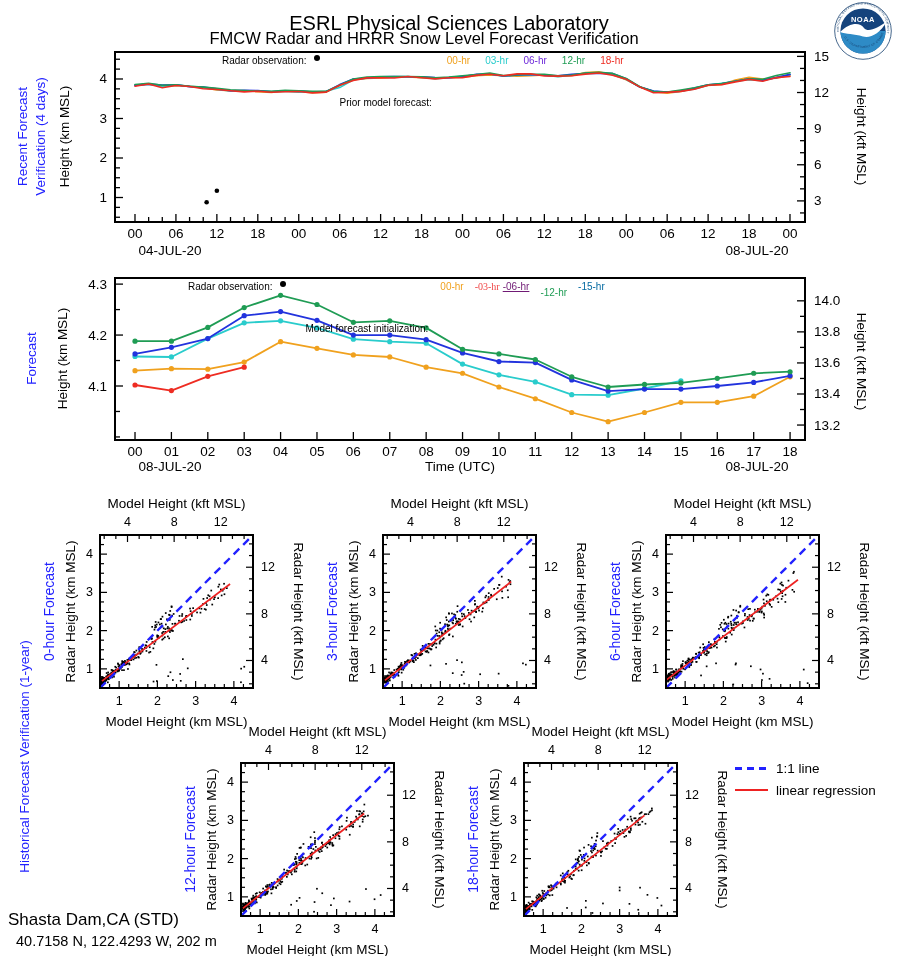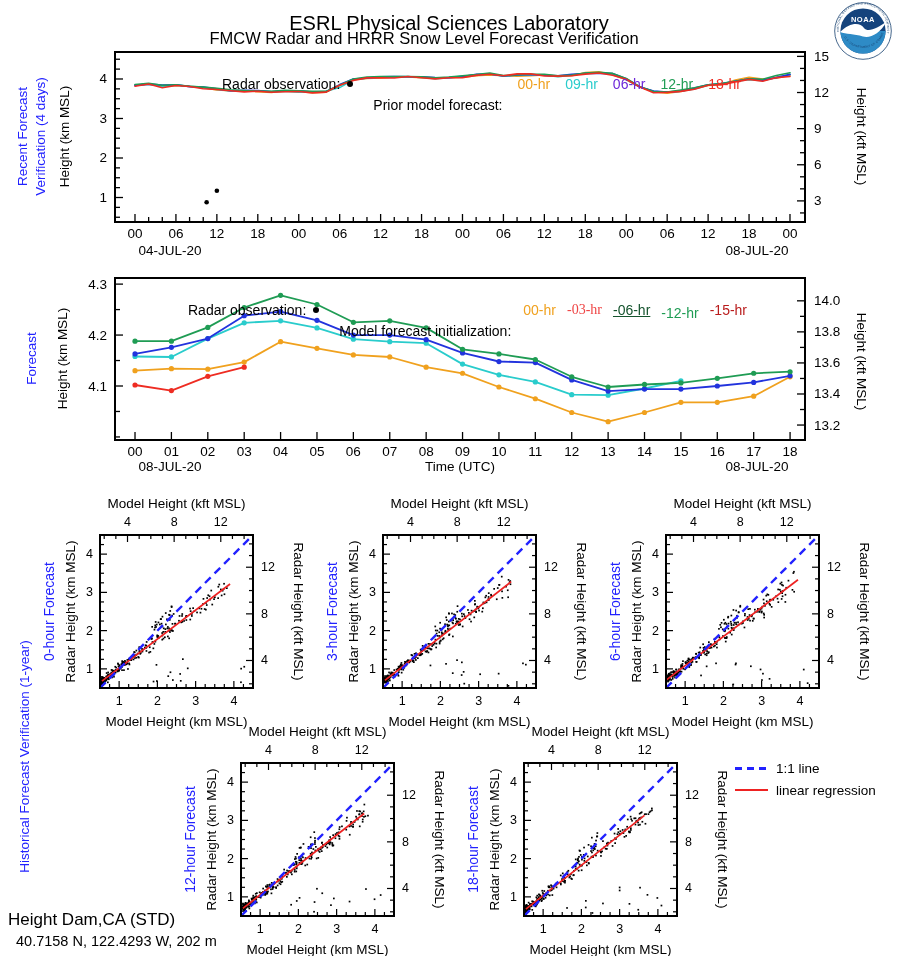--- a/index.html
+++ b/index.html
@@ -7,21 +7,21 @@
         font-family:"Liberation Sans",sans-serif;color:#000;}
   #chart-svg{position:absolute;left:0;top:0;z-index:1;}
   #chart-svg text{font-family:"Liberation Sans",sans-serif;}
   .hlabel{position:absolute;z-index:2;white-space:nowrap;}
   .center{text-align:center;}
   .vlabel{position:absolute;z-index:2;text-align:center;transform:rotate(-90deg);white-space:nowrap;}
   .vlabel-cw{position:absolute;z-index:2;text-align:center;transform:rotate(90deg);white-space:nowrap;}
   .blue-label{color:#2222FF;}
   .title{font-size:20px;}
   .subtitle{font-size:16.5px;}
-  .plegend{position:absolute;z-index:2;display:flex;align-items:center;font-size:14px;white-space:nowrap;}
+  .plegend{position:absolute;z-index:2;display:flex;align-items:flex-start;font-size:10px;white-space:nowrap;}
   .obsdot{width:6px;height:6px;border-radius:50%;background:#000;margin-left:7px;}
   .mlabel{margin-left:20px;margin-top:42px;}
   .li{margin-left:15px;}
   .xdate{position:absolute;z-index:2;font-size:13.5px;width:110px;text-align:center;}
   .legendbox{position:absolute;z-index:2;font-size:13.5px;}
   .legrow{display:flex;align-items:center;height:22px;}
   .dashline{width:33px;height:3px;margin-right:8px;
             background:repeating-linear-gradient(90deg,#2222FF 0 7px,rgba(0,0,0,0) 7px 12px);}
   .solidline{width:33px;height:2.6px;margin-right:8px;background:#EE2222;}
   .station1{font-size:17px;}
@@ -2247,57 +2247,57 @@
   <div class="vlabel blue-label" style="left:-108px;top:129px;width:260px;font-size:13.5px;">Recent Forecast</div>
   <div class="vlabel blue-label" style="left:-90px;top:129px;width:260px;font-size:13.5px;">Verification (4 days)</div>
   <div class="vlabel" style="left:-66px;top:129px;width:260px;font-size:13.5px;">Height (km MSL)</div>
   <div class="vlabel-cw" style="left:731px;top:129px;width:260px;font-size:13.5px;">Height (kft MSL)</div>
 
   <div class="plegend" style="left:222px;top:55px;">
     <span>Radar observation:</span>
     <span class="obsdot"></span>
     <span class="mlabel">Prior model forecast:</span>
     <span class="li" style="color: rgb(240, 161, 30);">00-hr</span>
-    <span class="li" style="color: rgb(41, 204, 204);">09-hr</span>
+    <span class="li" style="color: rgb(41, 204, 204);">03-hr</span>
     <span class="li" style="color: #6d28d9;">06-hr</span>
     <span class="li" style="color: rgb(31, 156, 84);">12-hr</span>
     <span class="li" style="color: rgb(238, 44, 34);">18-hr</span>
   </div>
 
   <div class="xdate" style="left:115px;top:243px;text-align:center;">04-JUL-20</div>
   <div class="xdate" style="left:702px;top:243px;">08-JUL-20</div>
 
   <div class="vlabel blue-label" style="left:-99px;top:351px;width:260px;font-size:13.5px;">Forecast</div>
   <div class="vlabel" style="left:-68px;top:351px;width:260px;font-size:13.5px;">Height (km MSL)</div>
   <div class="vlabel-cw" style="left:731px;top:354px;width:260px;font-size:13.5px;">Height (kft MSL)</div>
 
   <div class="plegend" style="left:188px;top:281px;">
     <span>Radar observation:</span>
     <span class="obsdot"></span>
     <span class="mlabel">Model forecast initialization:</span>
     <span class="li" style="margin-left: 12px; color: rgb(240, 161, 30);">00-hr</span>
     <span class="li" style="margin-left: 11px; color: #ef4444; font-family: Liberation Serif, serif;">-03-hr</span>
-    <span class="li" style="margin-left: 11px; color: #14532d; text-decoration: underline;">-06-hr</span>
+    <span class="li" style="margin-left: 3px; color: #701a75; text-decoration: underline;">-06-hr</span>
     <span class="li" style="margin-left: 11px; color: rgb(31, 156, 84); margin-top: 6px;">-12-hr</span>
-    <span class="li" style="margin-left: 11px; color: #b91c1c;">-15-hr</span>
+    <span class="li" style="margin-left: 11px; color: #0369a1;">-15-hr</span>
   </div>
 
   <div class="xdate" style="left:115px;top:459px;">08-JUL-20</div>
   <div class="xdate" style="left:702px;top:459px;">08-JUL-20</div>
   <div class="xdate" style="left:385px;top:459px;width:150px;">Time (UTC)</div>
 
   <div class="vlabel blue-label" style="left:-186px;top:749px;width:420px;font-size:13.5px;">Historical Forecast Verification (1-year)</div>
 
   <div class="legendbox" style="left:735px;top:757px;">
     <div class="legrow">
       <span class="dashline"></span>
       <span>1:1 line</span>
     </div>
     <div class="legrow">
       <span class="solidline"></span>
       <span>linear regression</span>
     </div>
   </div>
 
-  <div class="hlabel station1" style="left:8px;top:910px;">Height Dam,CA (STD)</div>
+  <div class="hlabel station1" style="left:8px;top:910px;">Shasta Dam,CA (STD)</div>
   <div class="hlabel station2" style="left:8px;top:933px;margin-left:8px;">40.7158 N, 122.4293 W, 202 m</div>
 
 </div>
 
 </body></html>

